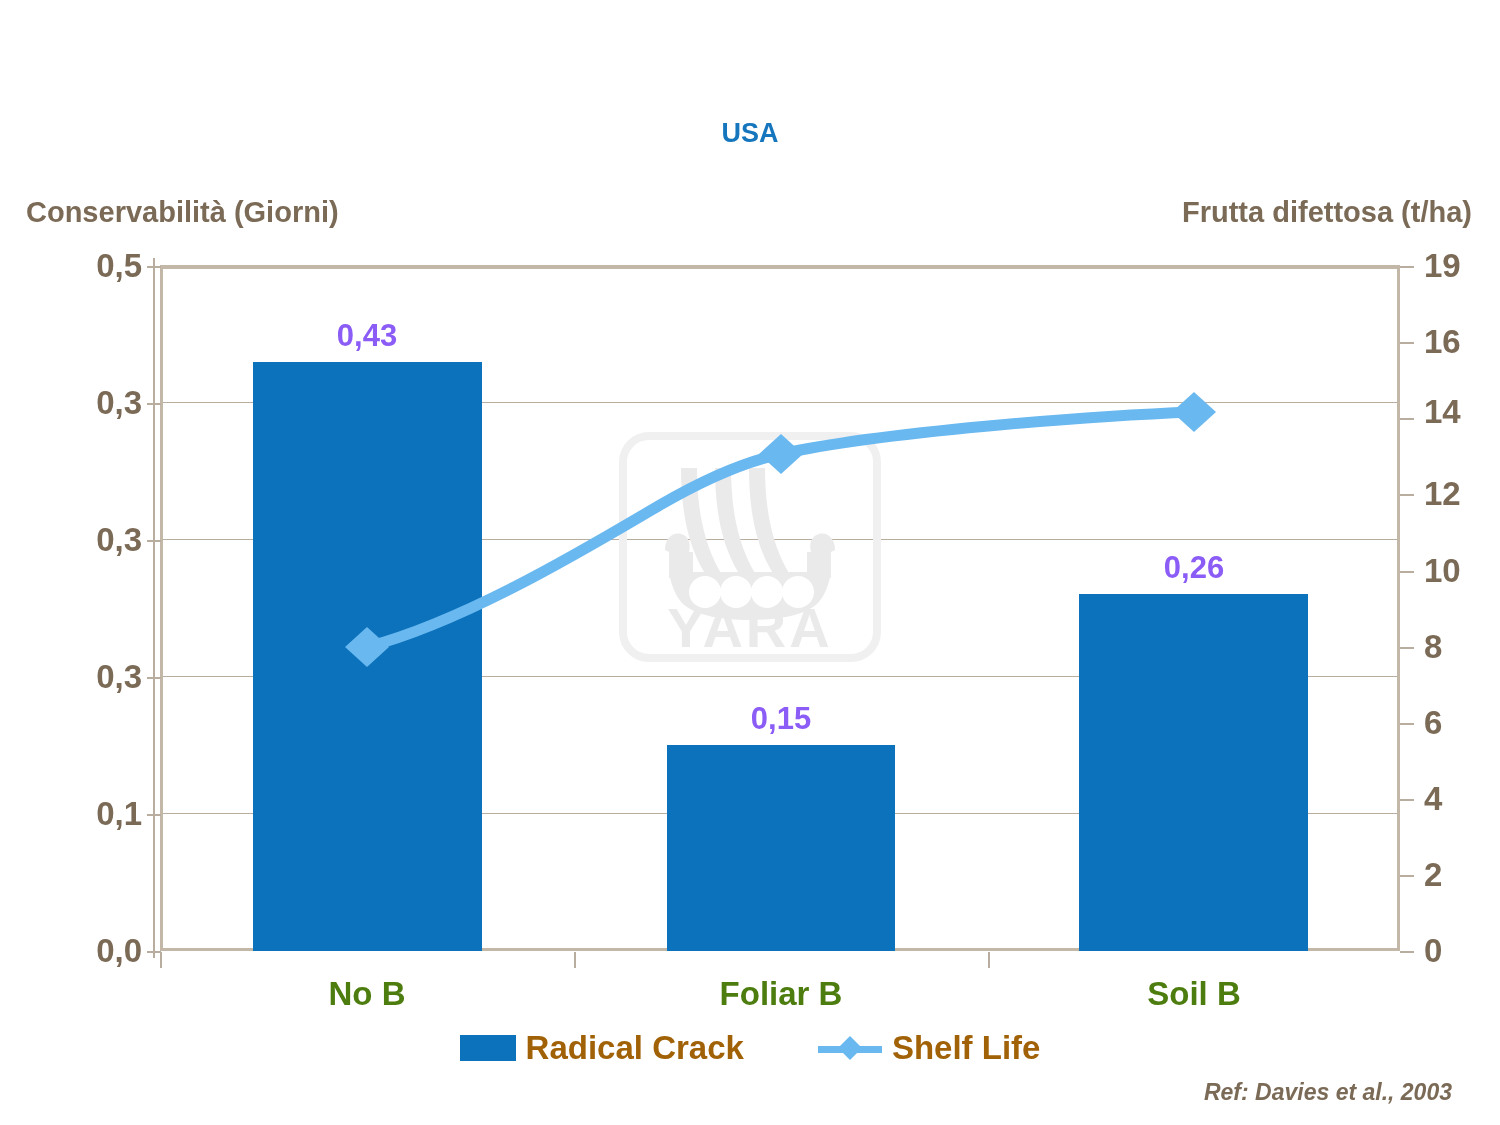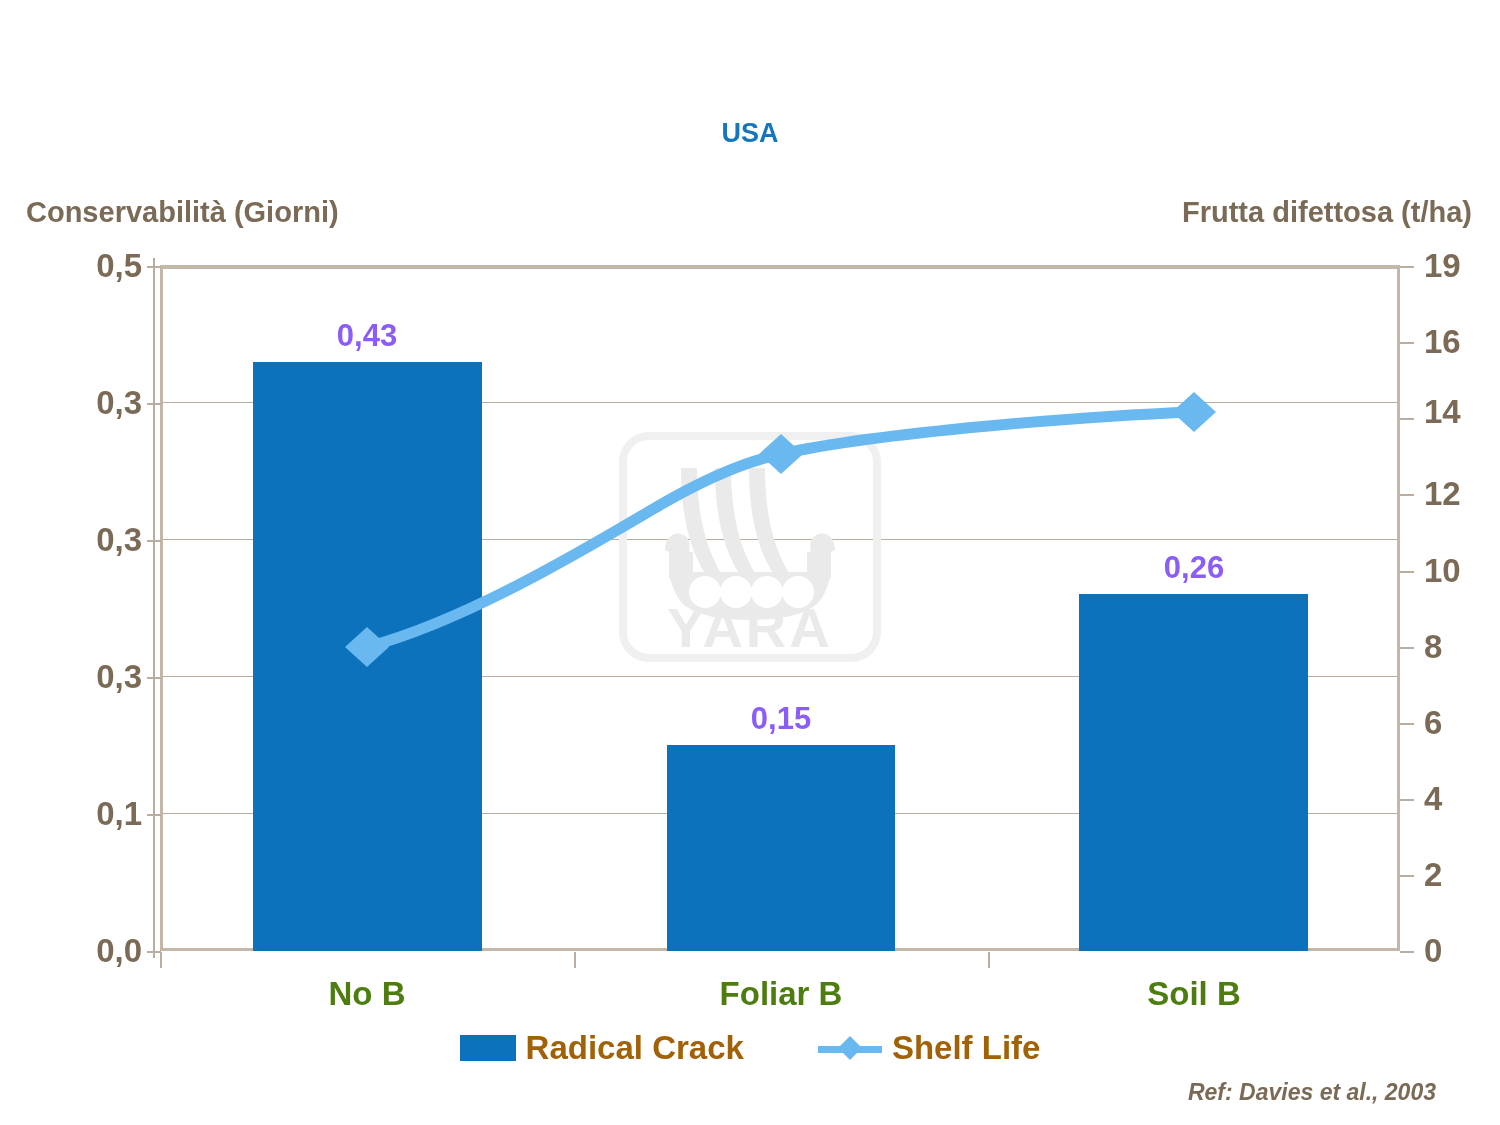--- a/index.html
+++ b/index.html
@@ -203,21 +203,21 @@
   .legend-text {
     font-size: 33px;
     font-weight: bold;
     color: #a16207;
     white-space: nowrap;
   }
 
   
   #reference {
     position: absolute;
-    right: 64px;
+    right: 48px;
     top: 1079px;
     font-size: 23px;
     font-weight: bold;
     font-style: italic;
     color: #7a6a56;
     white-space: nowrap;
   }
 </style>
 </head>
 <body>

